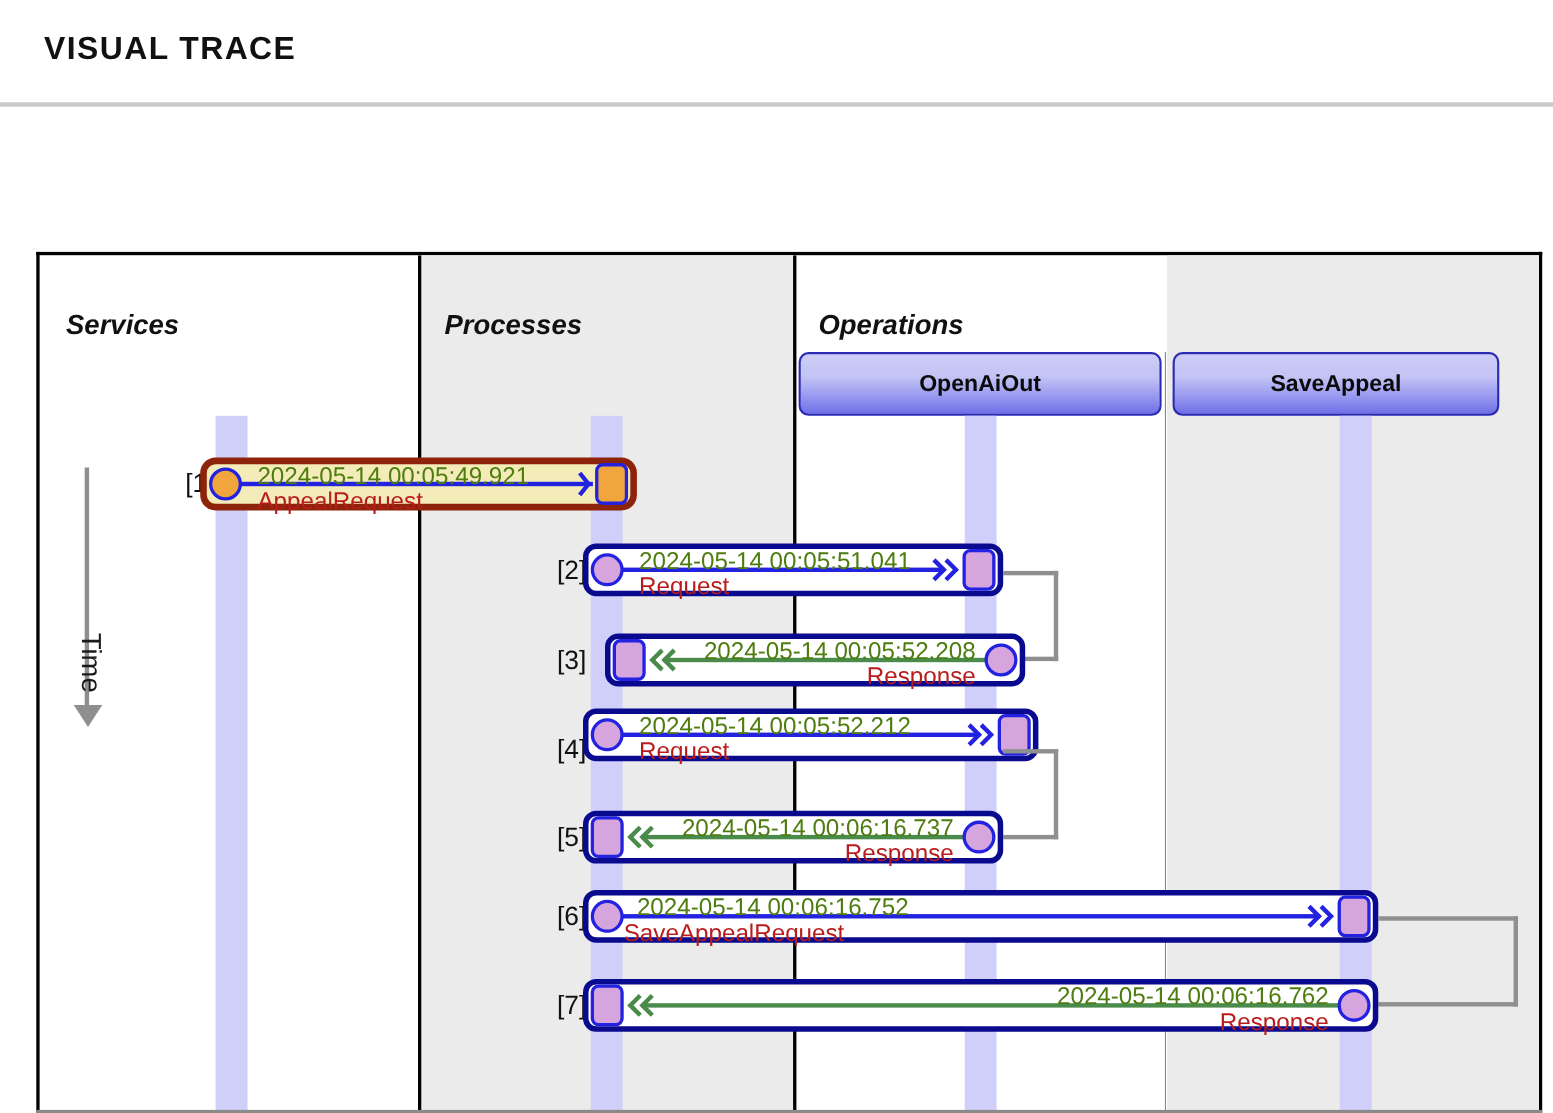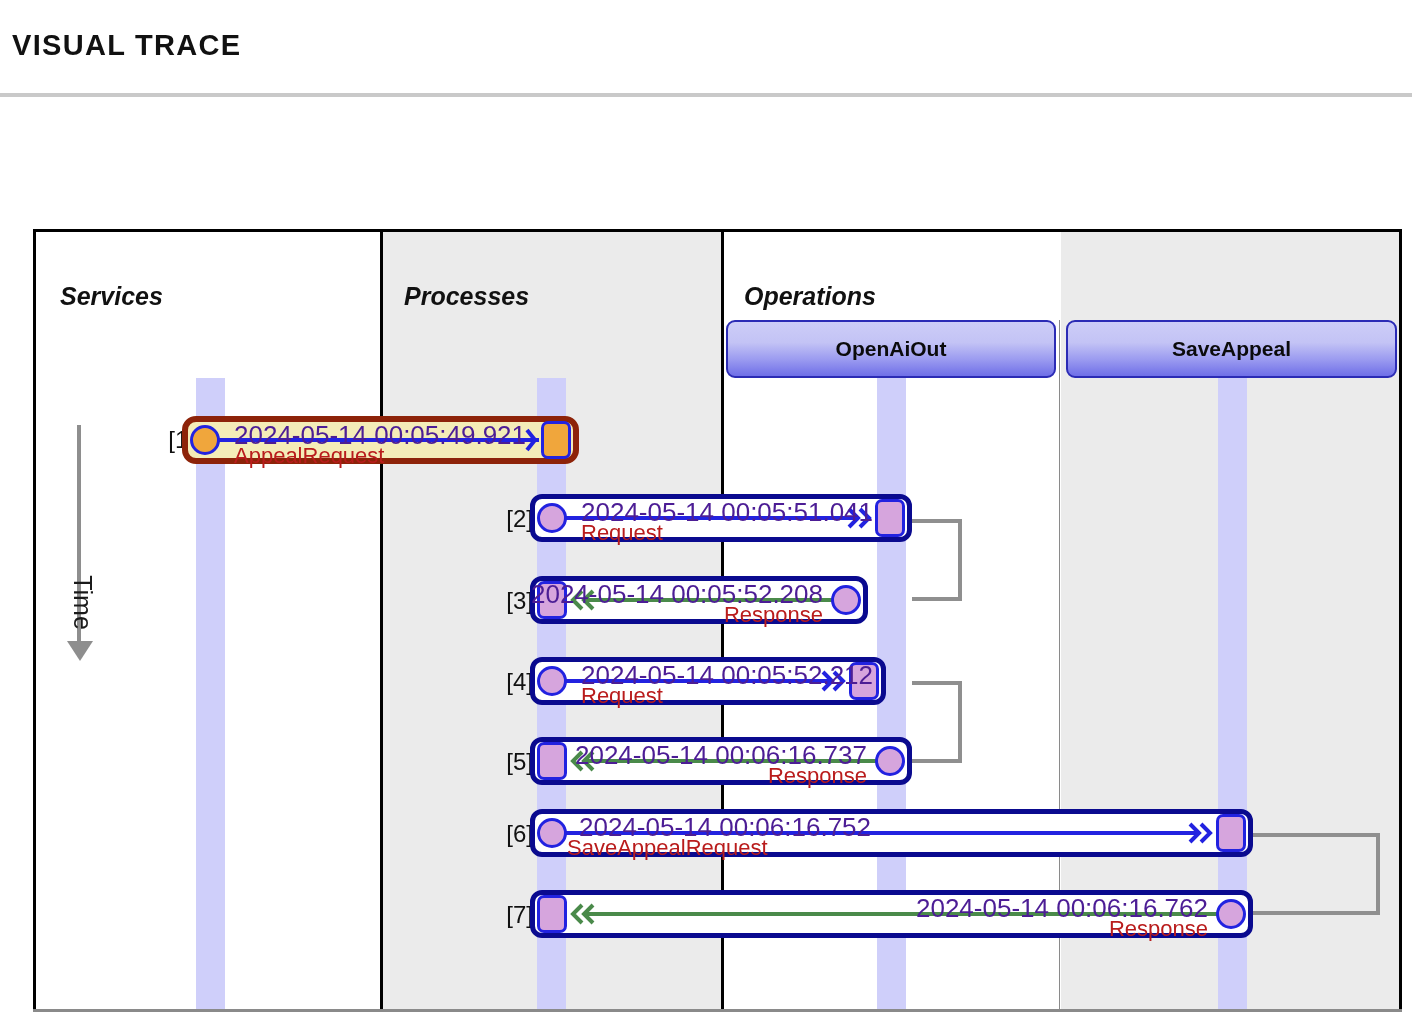--- a/index.html
+++ b/index.html
@@ -6,21 +6,21 @@
   body{
     width:1412px;height:1012px;
     background:#ffffff;
     font-family:"Liberation Sans", sans-serif;
     overflow:hidden;
     position:relative;
   }
 
   
   #page-title{
-    position:absolute;left:12px;top:29px;
+    position:absolute;left:40px;top:29px;
     font-size:29px;font-weight:bold;letter-spacing:1.3px;
     color:#111111;
     text-align:center;
   }
   #title-rule{
     position:absolute;left:0;top:93px;width:1412px;height:4px;
     background:#c9c9c9;
   }
 
   
@@ -160,21 +160,21 @@
     background:#d6a5dd;border:3px solid #2222e0;box-sizing:border-box;
   }
   .node-rect{
     position:absolute;top:50%;transform:translateY(-50%);
     width:30px;height:38px;border-radius:7px;
     background:#d6a5dd;border:3px solid #2222e0;box-sizing:border-box;
   }
   .node-circle.orange,.node-rect.orange{background:#f0a63c;}
   .chev{position:absolute;top:50%;transform:translateY(-50%);width:34px;height:30px;}
   .lbl-time{
-    position:absolute;top:-2px;font-size:26px;color:#4c1d95;white-space:nowrap;
+    position:absolute;top:-2px;font-size:22px;color:#4d7c0f;white-space:nowrap;
   }
   .lbl-name{
     position:absolute;top:21px;font-size:22px;color:#b91c1c;white-space:nowrap;
   }
   .bracket{
     position:absolute;border:4px solid #8f8f8f;border-left:none;
     box-sizing:border-box;background:transparent;
   }
   #bottom-rule{position:absolute;left:33px;top:1009px;width:1369px;height:3px;background:#8a8a8a;}
 </style>
@@ -223,21 +223,21 @@
   <div class="vdiv vdiv-1"></div>
   <div class="vdiv vdiv-2"></div>
   <div class="vthin vthin-1"></div>
   <div class="vthin vthin-2"></div>
 
   <div class="col-header" style="left:24px">Services</div>
   <div class="col-header" style="left:368px">Processes</div>
   <div class="col-header" style="left:708px">Operations</div>
 
   <div class="lifeline-head" style="left:690px;width:330px">OpenAiOut</div>
-  <div class="lifeline-head" style="left:1030px;width:331px">SaveAppeal</div>
+  <div class="lifeline-head" style="left:1030px;width:297px">SaveAppeal</div>
 
   <div class="lifeline" style="left:160px"></div>
   <div class="lifeline" style="left:501px"></div>
   <div class="lifeline" style="left:841px"></div>
   <div class="lifeline" style="left:1182px"></div>
 
   <div id="time-axis"></div>
   <div id="time-arrowhead"></div>
   <div id="time-label">Time</div>
 
@@ -261,33 +261,33 @@
     </svg>
     <div class="node-circle" style="left:2px"></div>
     <div class="node-rect" style="right:2px"></div>
     <span class="lbl-time" style="left:46px">2024-05-14 00:05:51.041</span>
     <span class="lbl-name" style="left:46px">Request</span>
   </div>
 
   <div class="bracket" style="left:876px;top:287px;width:50px;height:82px"></div>
 
   <div class="msg-index" style="left:451px;top:355px">[3]</div>
-  <div class="msg-box" style="left:494px;top:344px;width:338px">
+  <div class="msg-box" style="left:514px;top:344px;width:382px">
     <div class="msg-line resp" style="left:48px;right:28px"></div>
     <svg class="chev" style="left:30px" viewBox="0 0 34 30">
       <path d="M28 6 L19 15 L28 24 M17 6 L8 15 L17 24" fill="none" stroke="#4a8a4a" stroke-width="4"></path>
     </svg>
     <div class="node-rect" style="left:2px"></div>
     <div class="node-circle" style="right:2px"></div>
     <span class="lbl-time" style="right:40px">2024-05-14 00:05:52.208</span>
     <span class="lbl-name" style="right:40px">Response</span>
   </div>
 
   <div class="msg-index" style="left:451px;top:436px">[4]</div>
-  <div class="msg-box" style="left:494px;top:425px;width:356px">
+  <div class="msg-box" style="left:494px;top:412px;width:414px">
     <div class="msg-line" style="left:28px;right:48px"></div>
     <svg class="chev" style="right:30px" viewBox="0 0 34 30">
       <path d="M6 6 L15 15 L6 24 M17 6 L26 15 L17 24" fill="none" stroke="#2222e0" stroke-width="4"></path>
     </svg>
     <div class="node-circle" style="left:2px"></div>
     <div class="node-rect" style="right:2px"></div>
     <span class="lbl-time" style="left:46px">2024-05-14 00:05:52.212</span>
     <span class="lbl-name" style="left:46px">Request</span>
   </div>
 

